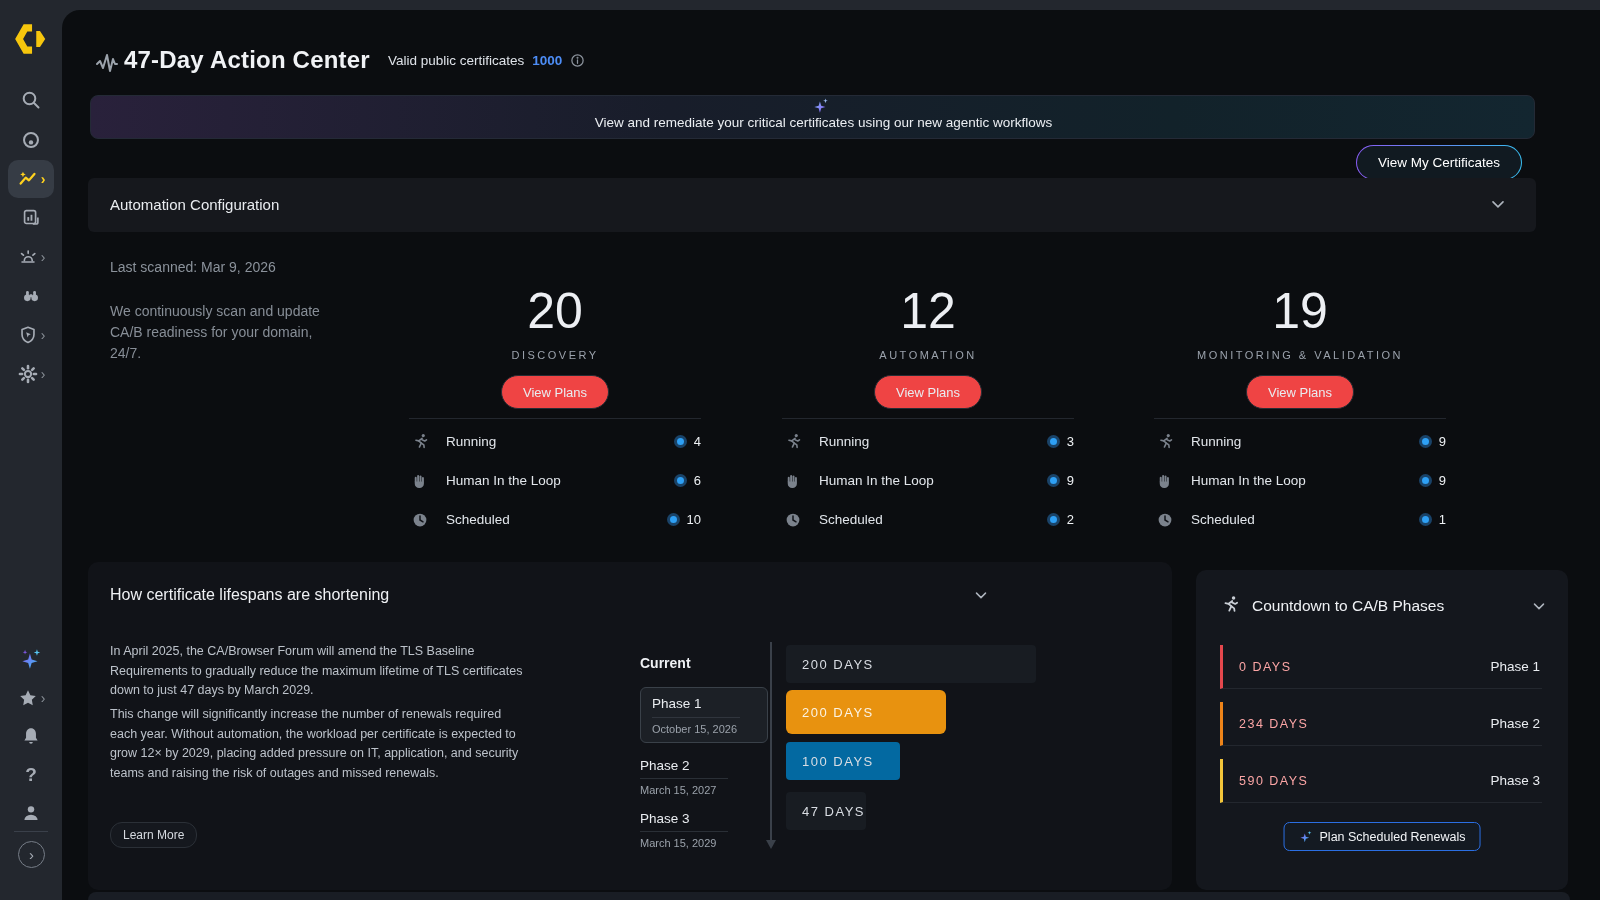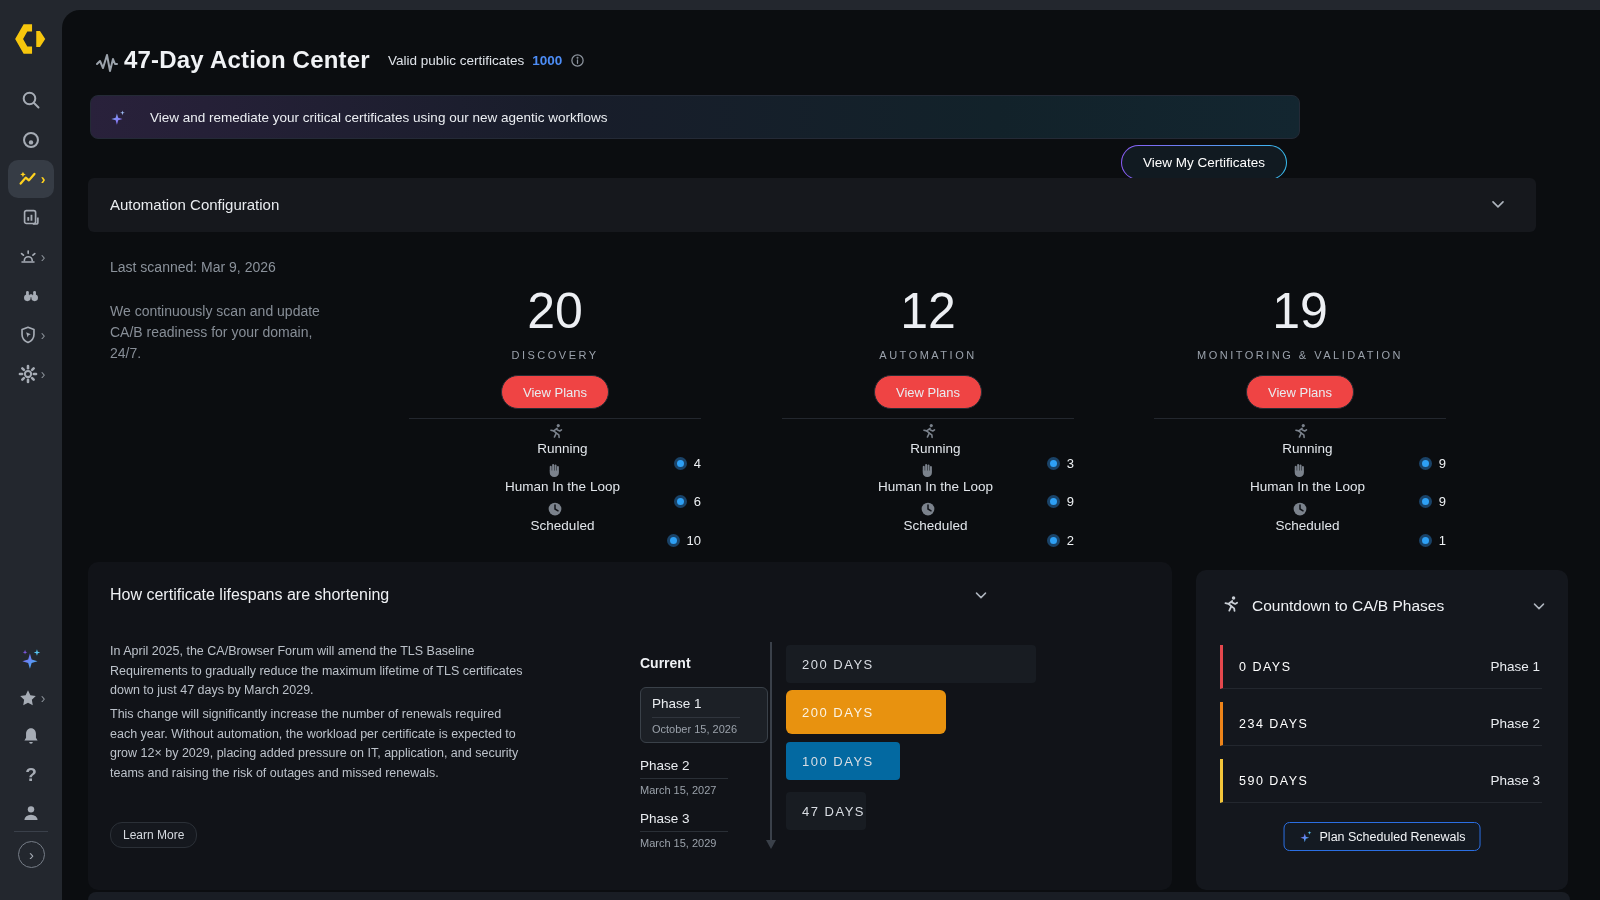--- a/index.html
+++ b/index.html
@@ -22,23 +22,23 @@
   
   .main { position:absolute; left:62px; top:10px; right:0; bottom:0; background:#0B0D10; border-top-left-radius:18px; }
   .bottom-strip { position:absolute; left:26px; right:30px; bottom:0; height:8px; background:#191D24; border-radius:8px 8px 0 0; }
   
   .pulse-icon { position:absolute; left:33px; top:41px; color:#9BA2AB; }
   .page-title { position:absolute; left:62px; top:36px; font-size:24px; color:#F0F2F5; letter-spacing:0.2px; }
   .certs { position:absolute; left:326px; top:43px; font-size:13.5px; color:#DFE3E9; display:flex; align-items:center; gap:8px; }
   .certs .val { color:#4D8DF6; font-weight:bold; }
   .info-icon { color:#8D949E; display:flex; }
   
-  .banner { position:absolute; left:28px; top:85px; width:1210px; height:44px; border-radius:8px;
+  .banner { position:absolute; left:28px; top:85px; width:1445px; height:44px; border-radius:8px;
     background:linear-gradient(90deg,#29213B 0%, #181D2A 40%, #12222A 75%, #132630 100%);
-    border:1px solid #242A36; display:flex; align-items:center; }
+    border:1px solid #242A36; display:flex; align-items:center;flex-direction:column; }
   .banner-sparkle { margin-left:18px; display:flex; }
   .banner-text { margin-left:22px; font-size:13.5px; color:#EBEEF2; }
   .banner-btn { position:absolute; right:12px; top:4px; height:35px; padding:0 21px; border-radius:18px;
     color:#FFFFFF; font-size:13.5px; display:flex; align-items:center; cursor:pointer;
     background:linear-gradient(#111A21,#111A21) padding-box, linear-gradient(90deg,#8A5CF6,#38BDF0) border-box;
     border:1.5px solid transparent;margin-top:45px; }
   
   .config-bar { position:absolute; left:26px; top:168px; width:1448px; height:54px; background:#16181D; border-radius:6px; }
   .config-bar .cfg-title { position:absolute; left:22px; top:18px; font-size:15px; color:#E9ECF0; }
   .cfg-chevron { position:absolute; right:28px; top:16px; color:#AEB4BD; cursor:pointer; }
@@ -47,21 +47,21 @@
   .scan-desc { position:absolute; left:48px; top:291px; width:230px; font-size:14px; line-height:21px; color:#878E97; }
   
   .stat-col { position:absolute; top:276px; width:292px; text-align:center; }
   .stat-col.c0 { left:347px; } .stat-col.c1 { left:720px; } .stat-col.c2 { left:1092px; }
   .stat-count { font-size:50px; font-weight:300; line-height:1; color:#EDEFF3; }
   .stat-label { margin-top:13px; font-size:11px; letter-spacing:2.5px; color:#9BA2AC; }
   .view-plans { margin-top:14px; height:34px; padding:0 21px; border-radius:17px; background:#ef4444;
     border:1px solid #282D34; color:#E9ECF0; font-size:13px; display:inline-flex; align-items:center; cursor:pointer; }
   .stat-divider { margin-top:9px; border-top:1px solid #23272E; }
   .stat-rows { margin-top:3px; text-align:left; }
-  .stat-row { display:flex; align-items:center; height:39px;flex-direction:column; }
+  .stat-row { display:flex; align-items:center; height:39px; }
   .row-icon { width:22px; display:flex; justify-content:center; color:#7B828C; }
   .row-label { margin-left:15px; font-size:13.5px; color:#E2E6EB; }
   .row-value { margin-left:auto; display:flex; align-items:center; gap:7px; font-size:13px; color:#EEF1F4; }
   .dot { width:13px; height:13px; border-radius:50%; background:#2EA0F5; border:3px solid #1A4368; }
   
   .ls-panel { position:absolute; left:26px; top:552px; width:1084px; bottom:10px; background:#111318; border-radius:10px; }
   .ls-title { position:absolute; left:22px; top:24px; font-size:16px; color:#EFF1F4; }
   .ls-chevron { position:absolute; left:884px; top:24px; color:#AEB4BD; cursor:pointer; }
   .ls-para { position:absolute; left:22px; width:420px; font-size:12.5px; line-height:1.57; color:#BCC2CA; }
   .p1 { top:80px; } .p2 { top:143px; }
@@ -83,21 +83,21 @@
   .bar.b0 { margin-bottom:7px; }
   .bar.b1 { height:44px; margin-bottom:8px; border-radius:6px; color:#FBF3E4; }
   .bar.b2 { margin-bottom:12px; }
   
   .cd-panel { position:absolute; left:1134px; top:560px; width:372px; bottom:10px; background:#14171D; border-radius:10px; }
   .cd-head-icon { position:absolute; left:24px; top:24px; color:#C9CED5; }
   .cd-title { position:absolute; left:56px; top:27px; font-size:15.5px; color:#EFF1F4; }
   .cd-chevron { position:absolute; right:20px; top:27px; color:#AEB4BD; cursor:pointer; }
   .cd-rows { position:absolute; left:24px; right:26px; top:75px; }
   .cd-row { position:relative; height:44px; margin-bottom:13px; border-bottom:1px solid #23272E; border-left:3px solid #888; display:flex; align-items:center; }
-  .cd-days { margin-left:16px; font-size:12.5px; letter-spacing:1.5px; color:#ffffff; }
+  .cd-days { margin-left:16px; font-size:12.5px; letter-spacing:1.5px; color:#fca5a5; }
   .cd-phase { margin-left:auto; margin-right:2px; font-size:13.5px; color:#E9ECF0; }
   .cd-btn { position:absolute; left:50%; transform:translateX(-50%); top:252px; height:29px; padding:0 14px;
     border-radius:6px; border:1px solid #2B6FE3; background:#141A22; color:#F2F4F7; font-size:12.5px;
     display:flex; align-items:center; gap:6px; white-space:nowrap; cursor:pointer; }
   svg { display:block; }
 </style>
 </head>
 <body>
 
 <div class="sidebar">

